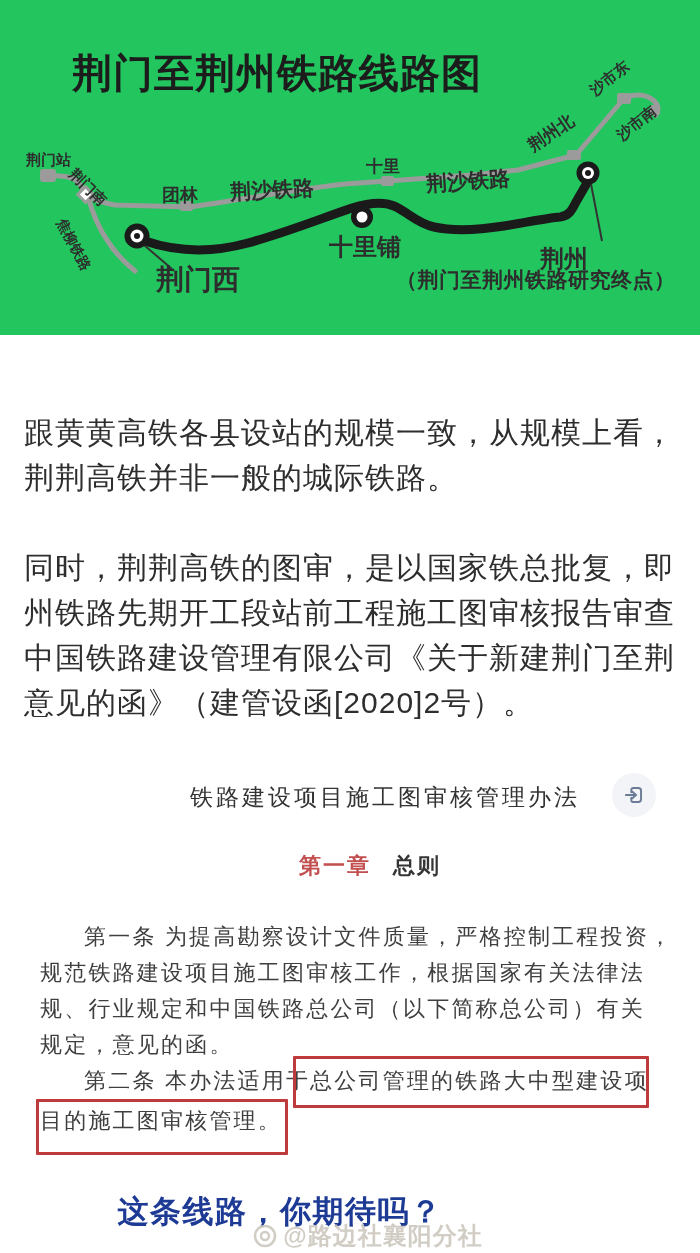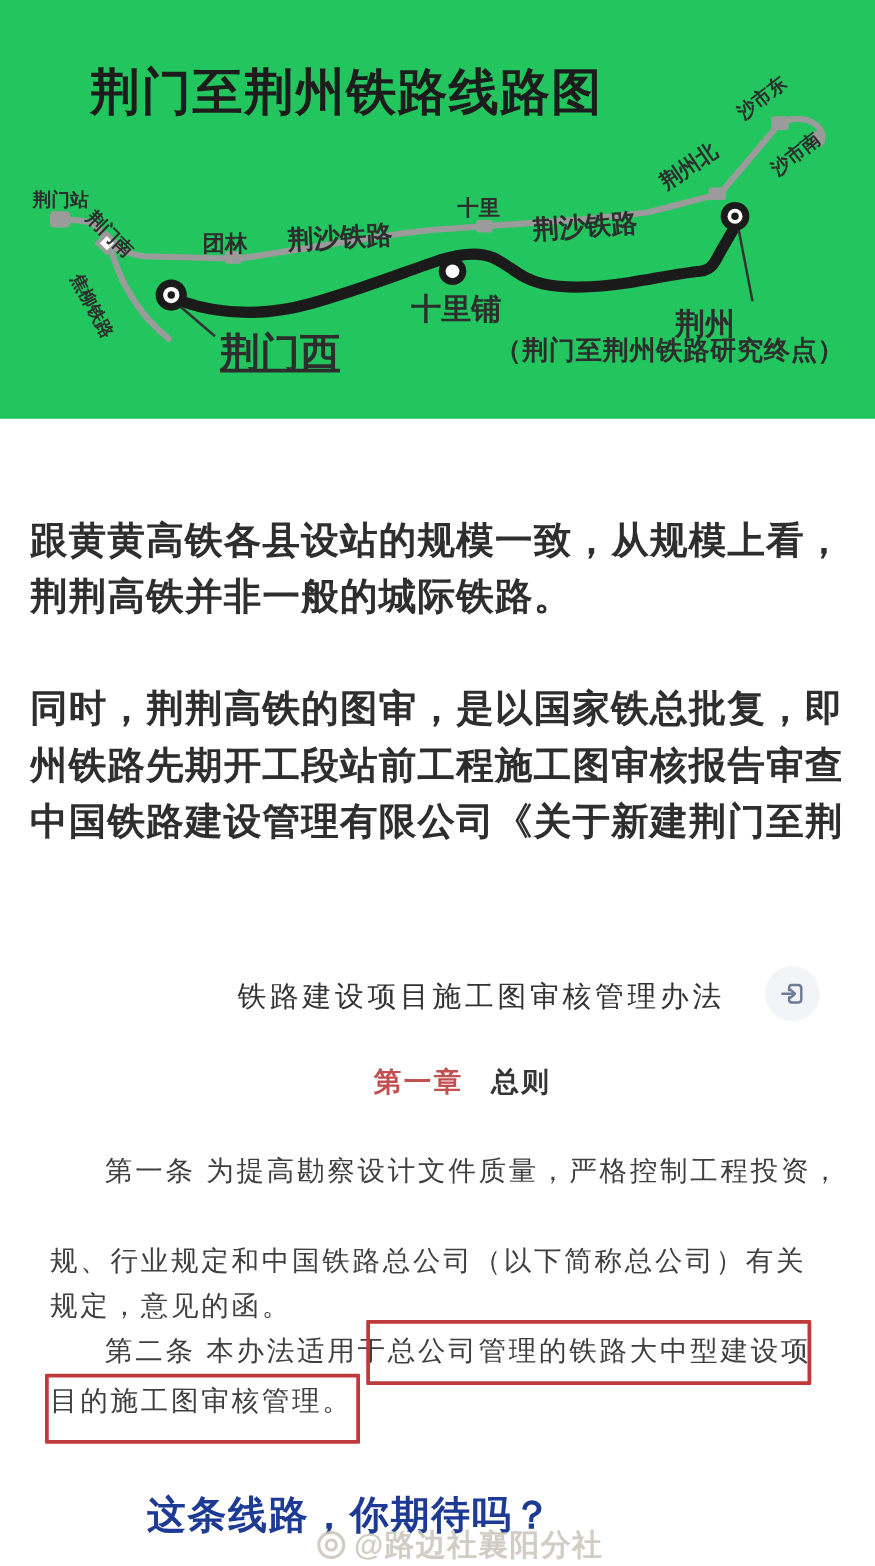--- a/index.html
+++ b/index.html
@@ -16,28 +16,28 @@
   .l-jmn{left:78px;top:165px;font-size:15px;transform:rotate(44deg);transform-origin:left top;}
   .l-jlr{left:68px;top:216px;font-size:14px;transform:rotate(62deg);transform-origin:left top;}
   .l-tl{left:162px;top:183px;font-size:18px;}
   .l-jsw{left:230px;top:176px;font-size:21px;transform:rotate(-3deg);}
   .l-sl{left:366px;top:155px;font-size:17px;}
   .l-jse{left:426px;top:167px;font-size:21px;transform:rotate(-4deg);}
   .l-jzb{left:530px;top:136px;font-size:17px;transform:rotate(-34deg);transform-origin:left center;}
   .l-ssd{left:592px;top:83px;font-size:15px;transform:rotate(-38deg);transform-origin:left center;}
   .l-ssn{left:619px;top:128px;font-size:15px;transform:rotate(-38deg);transform-origin:left center;}
   .l-slp{left:329px;top:231px;font-size:24px;}
-  .l-jmx{left:176px;top:261px;font-size:32px;text-decoration:underline;}
+  .l-jmx{left:156px;top:261px;font-size:28px;}
   .l-jz{left:540px;top:243px;font-size:24px;}
   .l-cap-start{left:54px;top:281px;font-size:21px;letter-spacing:0.5px;}
   .l-cap-end{left:396px;top:266px;font-size:21px;letter-spacing:0.5px;}
 
   
   .para{position:absolute;left:24px;width:660px;color:#2e2e2e;font-size:30px;
-        line-height:45px;letter-spacing:1px;font-weight:bold;}
+        line-height:45px;letter-spacing:1px;}
   .para .ln{white-space:nowrap;}
   .p1{top:410px;}
   .p2{top:545px;}
 
   
   .doc{position:absolute;left:0;top:755px;width:632px;height:430px;
        font-family:Liberation Sans, sans-serif;color:#3a3a3a;}
   .doc-title{position:absolute;left:190px;top:27px;font-size:23px;letter-spacing:3px;
              color:#333;white-space:nowrap;}
   .doc-open{position:absolute;left:612px;top:18px;width:44px;height:44px;border-radius:50%;
@@ -125,36 +125,38 @@
   </section>
 
   <div class="para p1">
     <div class="ln">跟黄黄高铁各县设站的规模一致，从规模上看，</div>
     <div class="ln">荆荆高铁并非一般的城际铁路。</div>
   </div>
   <div class="para p2">
     <div class="ln">同时，荆荆高铁的图审，是以国家铁总批复，即</div>
     <div class="ln">州铁路先期开工段站前工程施工图审核报告审查</div>
     <div class="ln">中国铁路建设管理有限公司《关于新建荆门至荆</div>
+    <div class="ln">意见的函》（建管设函[2020]2号）。</div>
   </div>
 
   <section class="doc">
     <div class="doc-title">铁路建设项目施工图审核管理办法</div>
     <div class="doc-open">
       <svg width="26" height="26" viewBox="0 0 24 24">
         <path d="M9.5 9.5 V7.5 Q9.5 5.5 11.5 5.5 H16 Q18.5 5.5 18.5 8 V16 Q18.5 18.5 16 18.5 H11.5 Q9.5 18.5 9.5 16.5 V14.5" fill="none" stroke="#6d7b96" stroke-width="1.8" stroke-linecap="round"></path>
         <path d="M4.5 12 H13.5" fill="none" stroke="#6d7b96" stroke-width="1.8" stroke-linecap="round"></path>
         <path d="M10.5 9 L13.8 12 L10.5 15" fill="none" stroke="#6d7b96" stroke-width="1.8" stroke-linecap="round" stroke-linejoin="round"></path>
       </svg>
     </div>
     <div class="doc-chapter">
       <span class="red">第一章</span>
       <span class="blk">总则</span>
     </div>
     <div class="doc-line dl0 indent">第一条 为提高勘察设计文件质量，严格控制工程投资，</div>
+    <div class="doc-line dl1">规范铁路建设项目施工图审核工作，根据国家有关法律法</div>
     <div class="doc-line dl2">规、行业规定和中国铁路总公司（以下简称总公司）有关</div>
     <div class="doc-line dl3">规定，意见的函。</div>
     <div class="doc-line dl4 indent">第二条 本办法适用于总公司管理的铁路大中型建设项</div>
     <div class="doc-line dl5">目的施工图审核管理。</div>
     <div class="hl-box hb1"></div>
     <div class="hl-box hb2"></div>
   </section>
 
   <div class="question">这条线路，你期待吗？</div>
   <div class="watermark">

